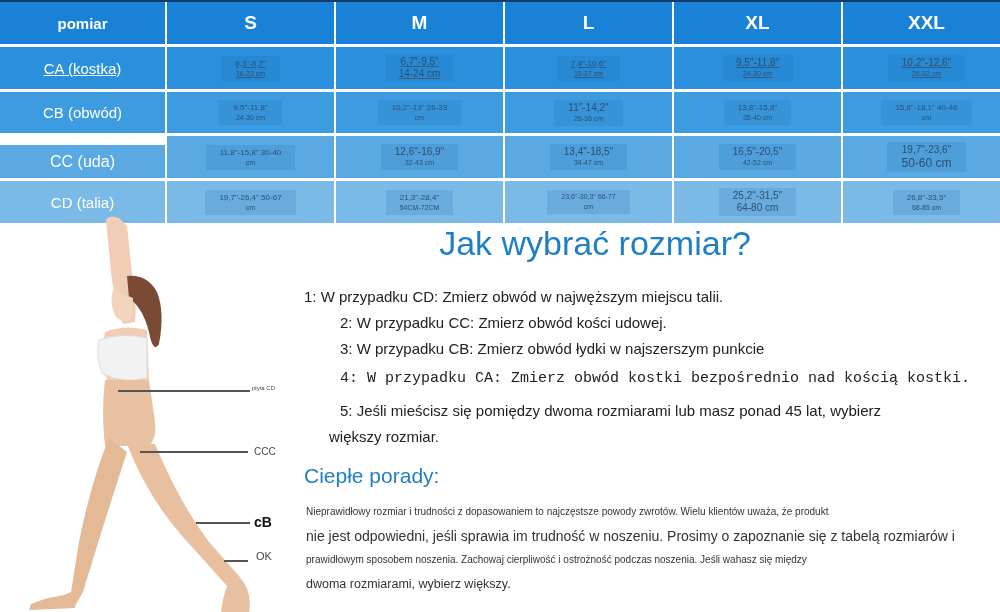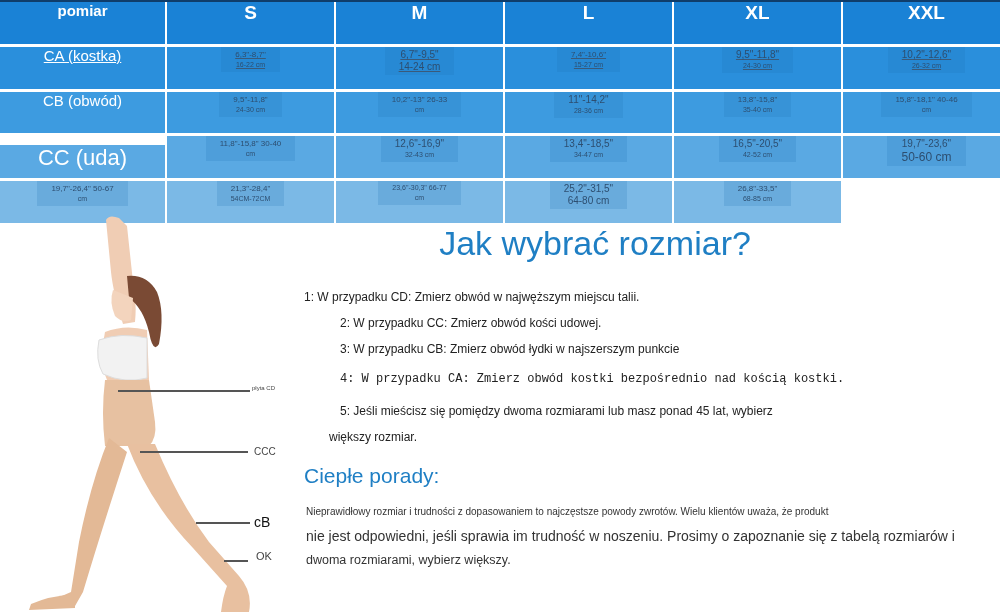--- a/index.html
+++ b/index.html
@@ -11,52 +11,52 @@
       position: absolute; left: 0; top: 0; width: 1000px; height: 212px;
       background: #ffffff;
       display: grid;
       grid-template-columns: 165px 167px 167px 167px 167px 167px;
       grid-template-rows: 42px 42px 41px 42px 42px;
       gap: 3px 2px;
       padding: 0 0 0 0;
       border-top: 2px solid #0f3d6b;
     }
     .cell {
-      display: flex; flex-direction: column; align-items: center; 
+      display: flex; flex-direction: column; align-items: center; justify-content: center;
       text-align: center; color: #3a5a7a;
     }
     .hdr { background: #1a82d6; color: #ffffff; font-weight: bold; font-size: 19px; }
     .hdr.first { font-size: 15px; font-weight: bold; }
     .row-ca { background: #2a8fdc; text-decoration: underline; }
     .row-cb { background: #3d9be0; }
     .row-cc { background: #5aa9e3; }
     .row-cd { background: #7bb9e6; }
     .label { color: #ffffff; font-size: 15px; }
-    .label.big { font-size: 22px; margin-top: 9px; }
+    .label.big { font-size: 16px; margin-top: 9px; }
     .val-box {
       padding: 2px 14px; background: rgba(30,110,180,0.18);
       display: flex; flex-direction: column; align-items: center;
     }
     .v1 { font-size: 8px; line-height: 11px; color: #2d4e70; }
     .v2 { font-size: 7px; line-height: 10px; color: #2d4e70; }
     .v1.big, .v2.big { font-size: 10px; line-height: 12px; }
     .v2.xbig { font-size: 12px; line-height: 14px; }
 
     
     .figure { position: absolute; left: 0; top: 212px; width: 300px; height: 400px; padding-left: 9px; }
     .fig-label { position: absolute; color: #444; }
     .fig-line { position: absolute; height: 2px; background: #555; }
 
     
     .title {
       position: absolute; left: 300px; top: 224px; width: 590px; text-align: center;
       font-size: 34px; color: #1f7fc4;
     }
     .steps { position: absolute; left: 304px; top: 286px; width: 690px; }
-    .step { font-size: 12px; color: #222; height: 26px; line-height: 22px; white-space: nowrap; }
+    .step { font-size: 15px; color: #222; height: 26px; line-height: 22px; white-space: nowrap; }
     .step.indent { padding-left: 4px; margin-left: 32px; }
     .step.cont { padding-left: 25px; }
     .tips-title {
       position: absolute; left: 304px; top: 464px; font-size: 21px; color: #1f7fc4;
     }
     .tips { position: absolute; left: 306px; top: 500px; width: 690px; }
     .tip { color: #333; white-space: nowrap; }
     .tip.small { font-size: 10px; height: 24px; line-height: 24px; }
     .tip.large { font-size: 14px; height: 24px; line-height: 24px; }
   </style>
@@ -179,20 +179,23 @@
         <span class="v2">42-52 cm</span>
       </div>
     </div>
   <div class="cell row-cc">
       <div class="val-box">
         <span class="v1 big">19,7"-23,6"</span>
         <span class="v2 xbig">50-60 cm</span>
       </div>
     </div>
 
+  <div class="cell row-cd label">
+      <span>CD (talia)</span>
+    </div>
   <div class="cell row-cd">
       <div class="val-box">
         <span class="v1">19,7"-26,4" 50-67</span>
         <span class="v2">cm</span>
       </div>
     </div>
   <div class="cell row-cd">
       <div class="val-box">
         <span class="v1">21,3"-28,4"</span>
         <span class="v2">54CM-72CM</span>
@@ -240,21 +243,21 @@
     <path d="M22 392 Q40 384 66 382 L66 396 L20 398 Z" fill="#e3b996"></path>
   </svg>
   
   <div class="fig-line" style="left:118px; top:178px; width:132px; height:1.5px;"></div>
   <span class="fig-label" style="left:252px; top:173px; font-size:6px;">płyta CD</span>
 
   <div class="fig-line" style="left:140px; top:239px; width:108px; height:1.5px;"></div>
   <span class="fig-label" style="left:254px; top:234px; font-size:10px;">CCC</span>
 
   <div class="fig-line" style="left:196px; top:310px; width:54px; height:1.5px;"></div>
-  <span class="fig-label" style="left:254px; top:302px; font-size:14px; font-weight:normal; color:#111;">cB</span>
+  <span class="fig-label" style="left:254px; top:302px; font-size:14px; font-weight:bold; color:#111;">cB</span>
 
   <div class="fig-line" style="left:224px; top:348px; width:24px; height:1.5px;"></div>
   <span class="fig-label" style="left:256px; top:338px; font-size:11px;">OK</span>
 </div>
 
 <div class="title">Jak wybrać rozmiar?</div>
 
 <div class="steps">
   <div class="step">1: W przypadku CD: Zmierz obwód w najwęższym miejscu talii.</div>
   <div class="step indent">2: W przypadku CC: Zmierz obwód kości udowej.</div>
@@ -262,14 +265,15 @@
   <div class="step indent" style="margin-top:4px;font-family:Liberation Mono, monospace;">4: W przypadku CA: Zmierz obwód kostki bezpośrednio nad kością kostki.</div>
   <div class="step indent" style="margin-top:6px;">5: Jeśli mieścisz się pomiędzy dwoma rozmiarami lub masz ponad 45 lat, wybierz</div>
   <div class="step cont">większy rozmiar.</div>
 </div>
 
 <div class="tips-title">Ciepłe porady:</div>
 
 <div class="tips">
   <div class="tip small">Nieprawidłowy rozmiar i trudności z dopasowaniem to najczęstsze powody zwrotów. Wielu klientów uważa, że produkt</div>
   <div class="tip large">nie jest odpowiedni, jeśli sprawia im trudność w noszeniu. Prosimy o zapoznanie się z tabelą rozmiarów i</div>
+  <div class="tip small">prawidłowym sposobem noszenia. Zachowaj cierpliwość i ostrożność podczas noszenia. Jeśli wahasz się między</div>
   <div class="tip large" style="font-size:12.5px;">dwoma rozmiarami, wybierz większy.</div>
 </div>
 
 </body></html>

